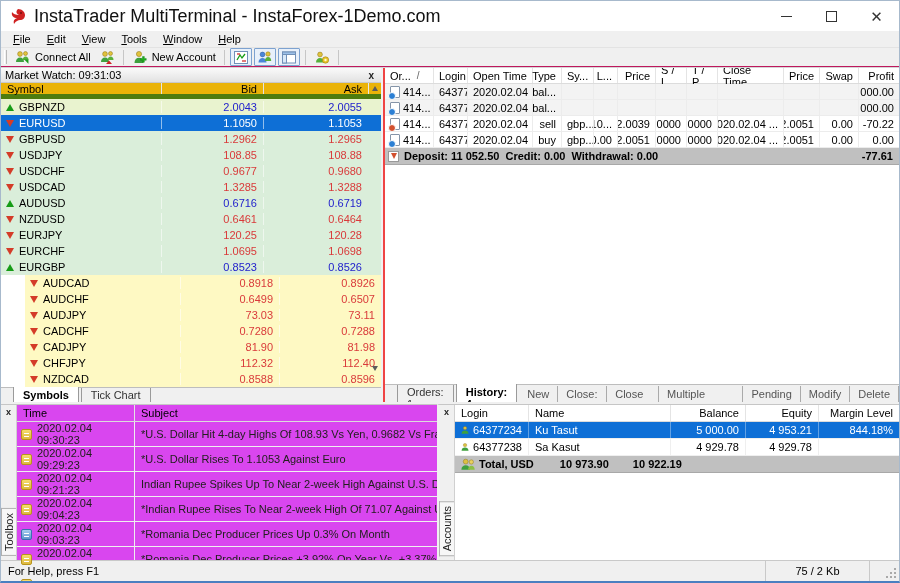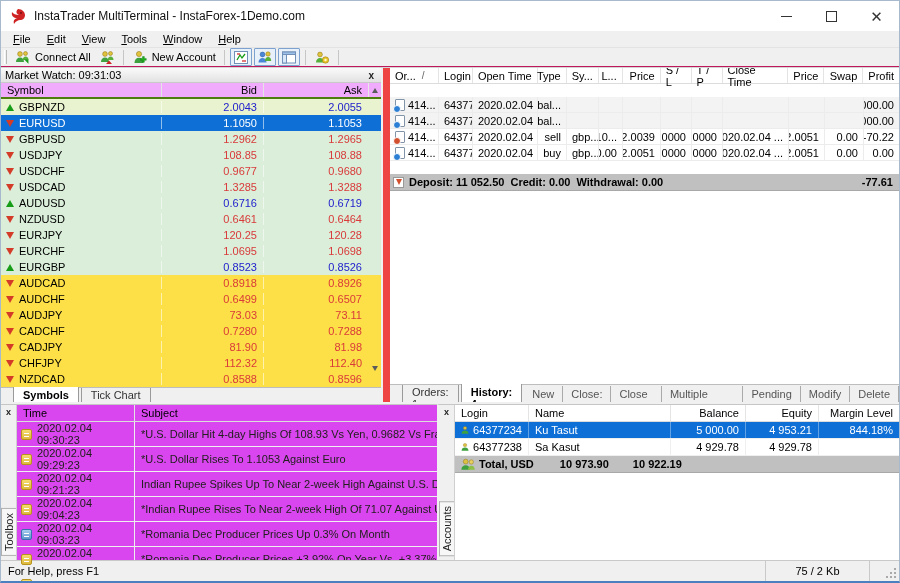--- a/index.html
+++ b/index.html
@@ -3,21 +3,21 @@
 <meta charset="utf-8">
 <style>
   * { margin:0; padding:0; box-sizing:border-box; }
   body { font-family:"Liberation Sans", sans-serif; font-size:11px; color:#000; background:#888; }
   .window { width:900px; height:583px; background:#f0f0f0; display:flex; flex-direction:column;
             border:1px solid #a7b9cc; border-bottom:2px solid #4a7fc0; overflow:hidden; }
 
   
   .titlebar { height:30px; background:#fff; display:flex; align-items:center; flex:none; }
   .tb-logo { width:17px; height:17px; margin:0 7px 0 9px; flex:none; }
-  .tb-title { font-size:12px; color:#111; }
+  .tb-title { font-size:18px; color:#111; }
   .tb-spacer { flex:1; }
   .winbtn { width:45px; height:30px; display:flex; align-items:center; justify-content:center; color:#333; }
   .winbtn.min::before { content:""; width:11px; height:1px; background:#333; }
   .winbtn.max::before { content:""; width:9px; height:9px; border:1px solid #333; }
   .winbtn.close { font-size:15px; line-height:1; }
 
   
   .menubar { height:17px; background:#f0f0f0; display:flex; align-items:center; padding-left:4px; flex:none; border-bottom:1px solid #e3e3e3; }
   .menu-item { padding:1px 8px; }
   .menu-item::first-letter { text-decoration:underline; }
@@ -33,49 +33,49 @@
   .splitv { width:2px; background:#f0f0f0; flex:none; }
   .splith { height:2px; background:#f0f0f0; flex:none; }
   .bottom { height:156px; display:flex; flex:none; }
   .panel { background:#fff; display:flex; flex-direction:column; overflow:hidden; }
 
   
   .mw { width:380px; flex:none; }
   .caption { height:15px; flex:none; background:linear-gradient(#fafafa,#e2e2e2); border-bottom:1px solid #c9c9c9;
              display:flex; align-items:center; padding:0 4px; }
   .caption .cap-x { margin-left:auto; font-size:10px; color:#222; padding:0 3px; font-weight:bold; }
-  .mw-head { height:16px; flex:none; display:flex; border-bottom:2px solid #4d7c0f; background:#f0abfc; }
+  .mw-head { height:16px; flex:none; display:flex; border-bottom:5px solid #4d7c0f; background:#eab308; }
   .mw-col-sym { width:160px; padding-left:6px; display:flex; align-items:center; }
   .mw-col-bid { width:102px; border-left:1px solid #e4e4e4; justify-content:flex-end; padding-right:6px; display:flex; align-items:center; }
   .mw-col-ask { width:105px; border-left:1px solid #e4e4e4; justify-content:flex-end; padding-right:6px; display:flex; align-items:center; }
   .mw-scrollcol { flex:1; display:flex; align-items:center; justify-content:center; border-left:1px solid #e8e8e8; }
   .mw-list { flex:1; }
   .mw-row { height:16px; display:flex; align-items:center; }
   .mw-row[data-group="lime"]  { background:#e9f3cf; }
   .mw-row[data-group="green"] { background:#daeeda; }
-  .mw-row[data-group="blue"]  { background:#fde047; }
+  .mw-row[data-group="blue"]  { background:#fef9c3;margin-left:24px; }
   .mw-row[data-group="sel"]   { background:#0e6fd6; }
   .mw-row > .c1 { width:160px; display:flex; align-items:center; gap:5px; padding-left:5px; }
   .mw-row > .c2 { width:102px; text-align:right; padding-right:6px; border-left:1px solid rgba(255,255,255,.55); }
   .mw-row > .c3 { width:105px; text-align:right; padding-right:6px; border-left:1px solid rgba(255,255,255,.55); }
   .mw-row[data-dir="down"] .num { color:#d93a3a; }
   .mw-row[data-dir="up"]   .num { color:#2222cc; }
   .mw-row[data-group="sel"] .sym, .mw-row[data-group="sel"] .num { color:#fff; }
   .trend { width:0; height:0; flex:none; }
   .mw-row[data-dir="up"]  .trend { border-left:4px solid transparent; border-right:4px solid transparent; border-bottom:7px solid #169c16; }
   .mw-row[data-dir="down"].mw-row .trend, .mw-row[data-dir="down"] .trend { border-left:4px solid transparent; border-right:4px solid transparent; border-top:7px solid #d43c28; }
 
   
   .tabstrip { height:18px; flex:none; background:#f0f0f0; border-top:1px solid #bdbdbd; display:flex; align-items:flex-start; padding-left:12px; }
   .tab { padding:1px 9px 2px; border:1px solid #9a9a9a; border-top:none; background:#f0f0f0; margin-right:2px; color:#333; }
   .tab[data-active="true"] { background:#fff; font-weight:bold; color:#000; margin-top:-1px; padding-top:2px; }
   .tablabel { padding:2px 8px; color:#555; border-right:1px solid #aaa; margin:1px 0; }
 
   
-  .hist { flex:1; border-left:7px solid #ef4444;gap:13px; }
+  .hist { flex:1; border-left:2px solid #ef4444; }
   .h-head { height:16px; flex:none; display:flex; background:#fff; border-bottom:1px solid #dcdcdc; }
   .h-head > div { border-right:1px solid #e4e4e4; display:flex; align-items:center; padding:0 5px; }
   .hc-or{width:49px;} .hc-login{width:34px;} .hc-otime{width:65px;} .hc-type{width:29px;justify-content:flex-end;}
   .hc-sym{width:32px;} .hc-lots{width:24px;justify-content:flex-end;} .hc-price{width:38px;justify-content:flex-end;}
   .hc-sl{width:31px;justify-content:flex-end;} .hc-tp{width:31px;justify-content:flex-end;} .hc-ctime{width:66px;justify-content:flex-end;}
   .hc-cprice{width:36px;justify-content:flex-end;} .hc-swap{width:39px;justify-content:flex-end;} .hc-profit{flex:1;justify-content:flex-end;border-right:none!important;}
   .h-row { height:16px; display:flex; border-bottom:1px solid #ececec; }
   .h-row[data-shade="gray"] { background:#f3f3f3; }
   .h-row > div { border-right:1px solid #ececec; display:flex; align-items:center; padding:0 5px; overflow:hidden; white-space:nowrap; }
   .doc { width:10px; height:12px; background:#fff; border:1px solid #8494a8; border-radius:1px; position:relative; flex:none; margin-right:3px; }

